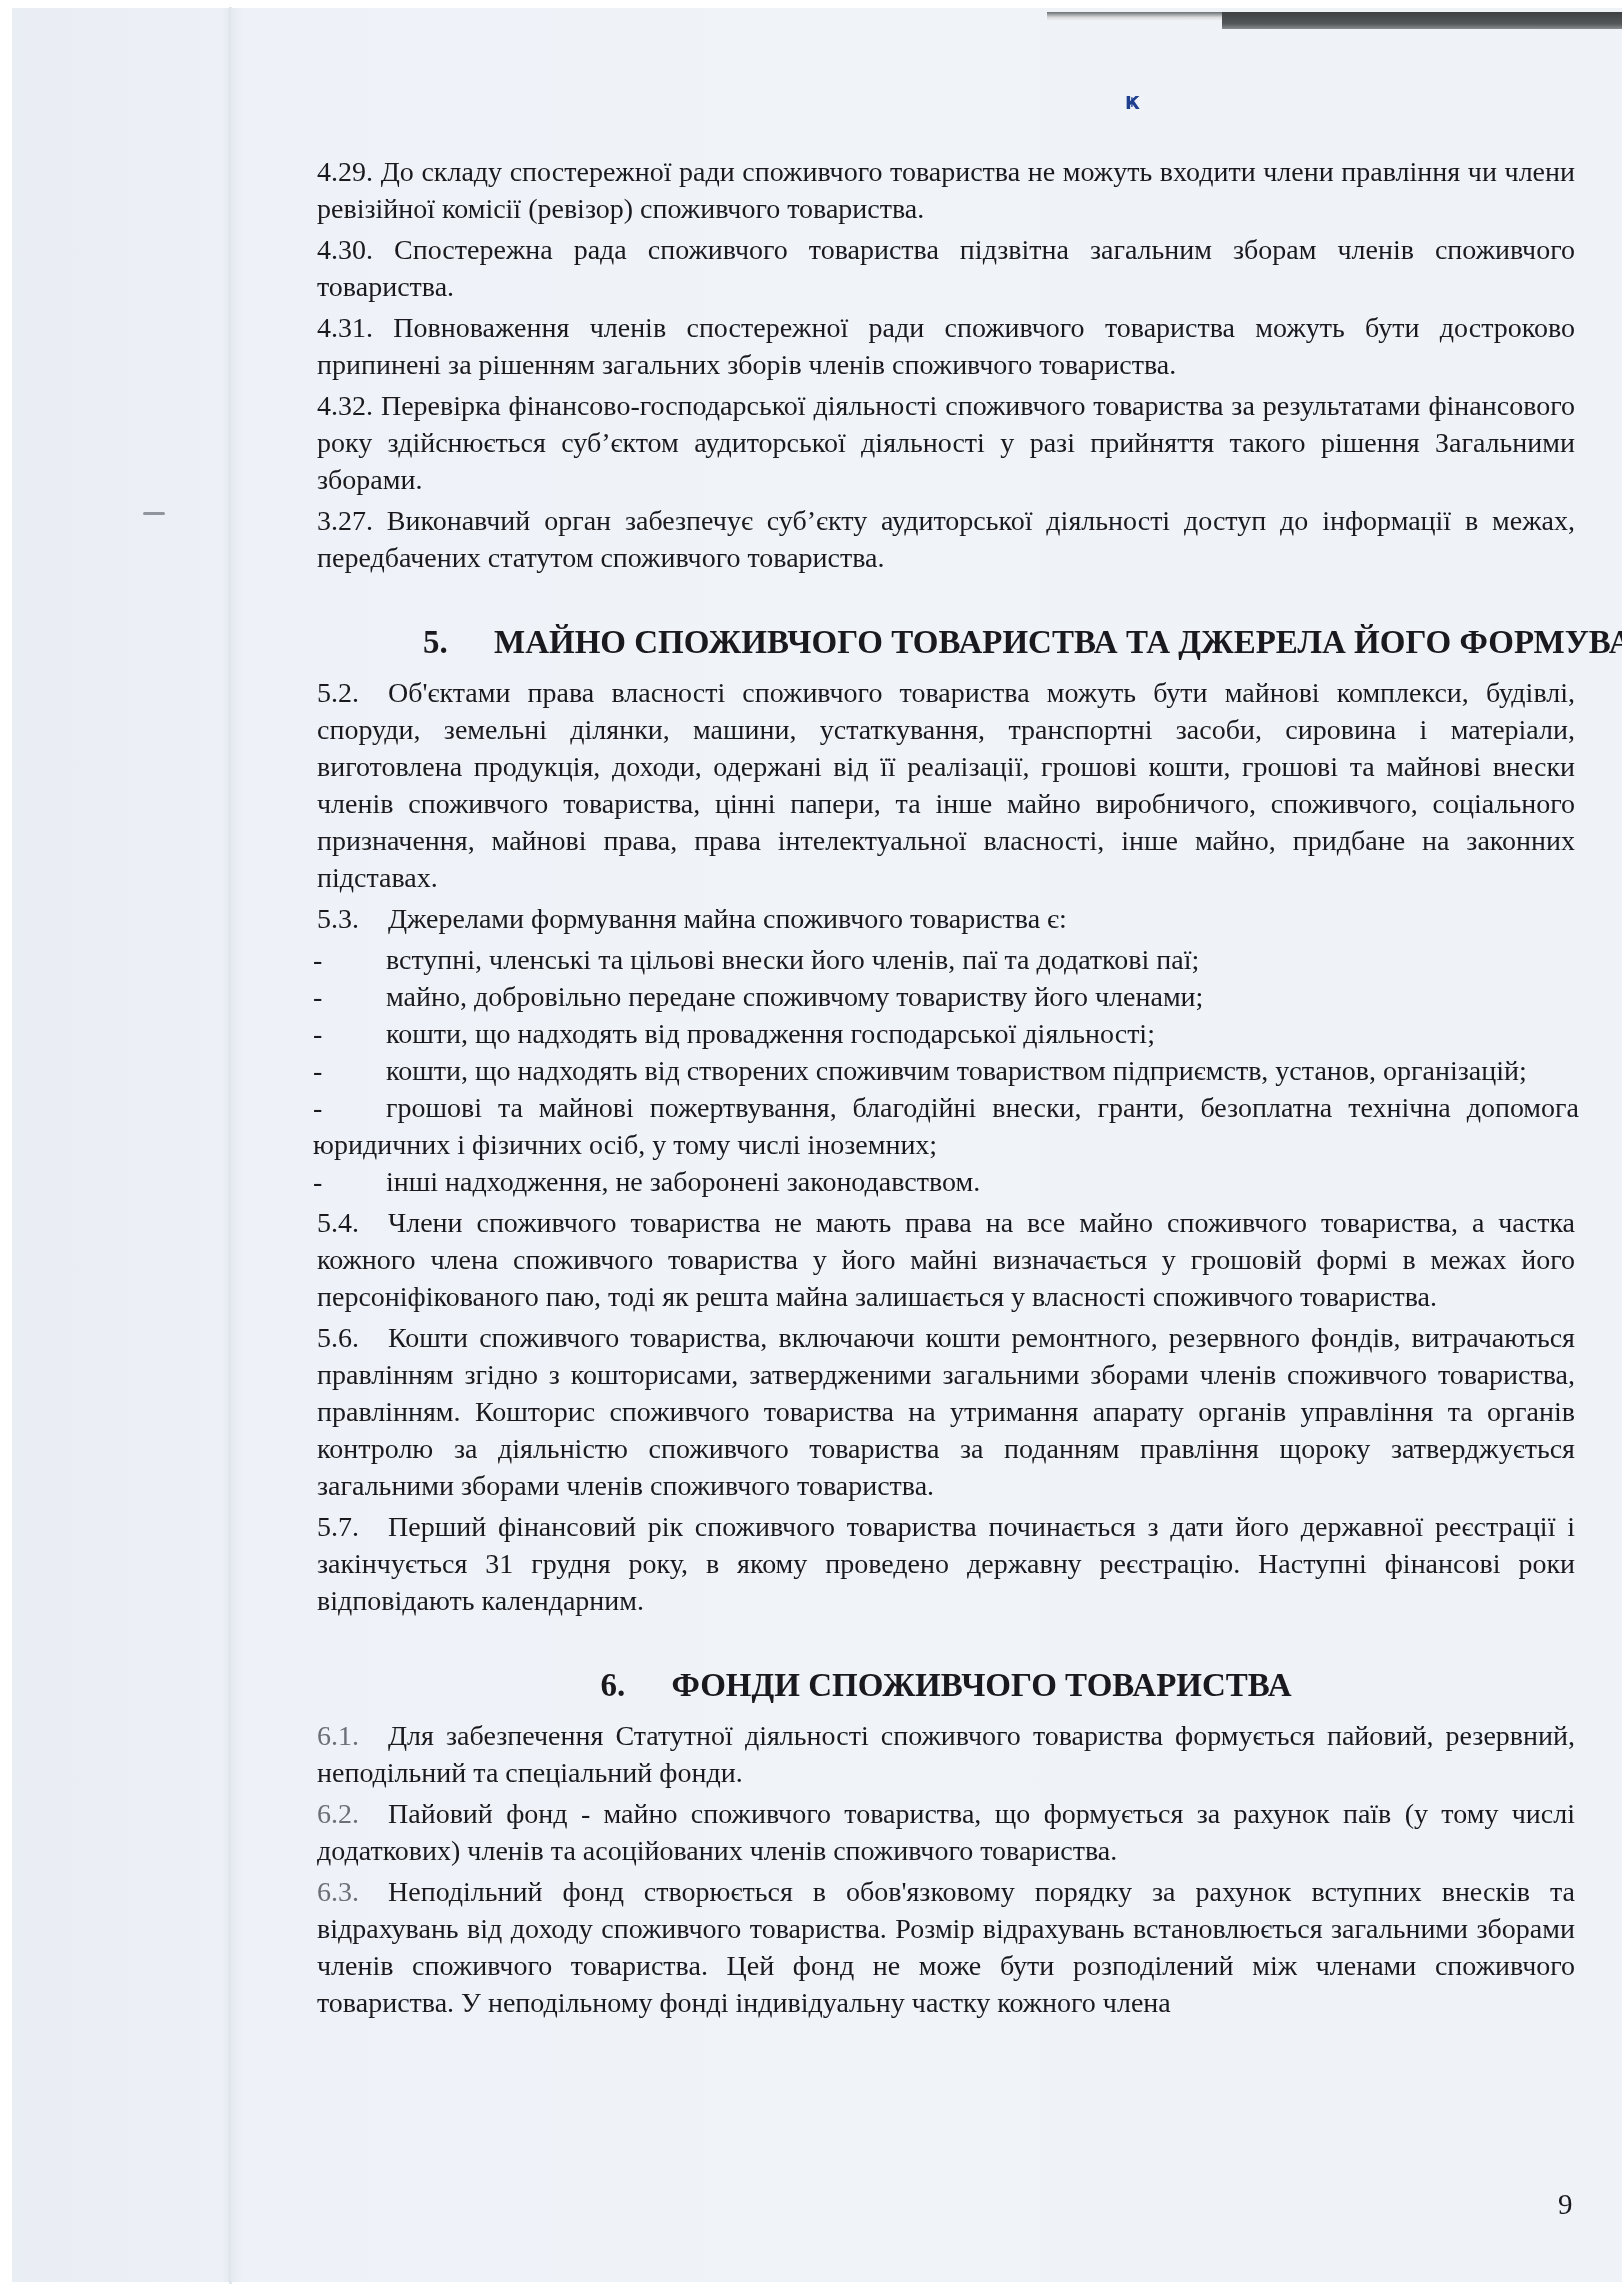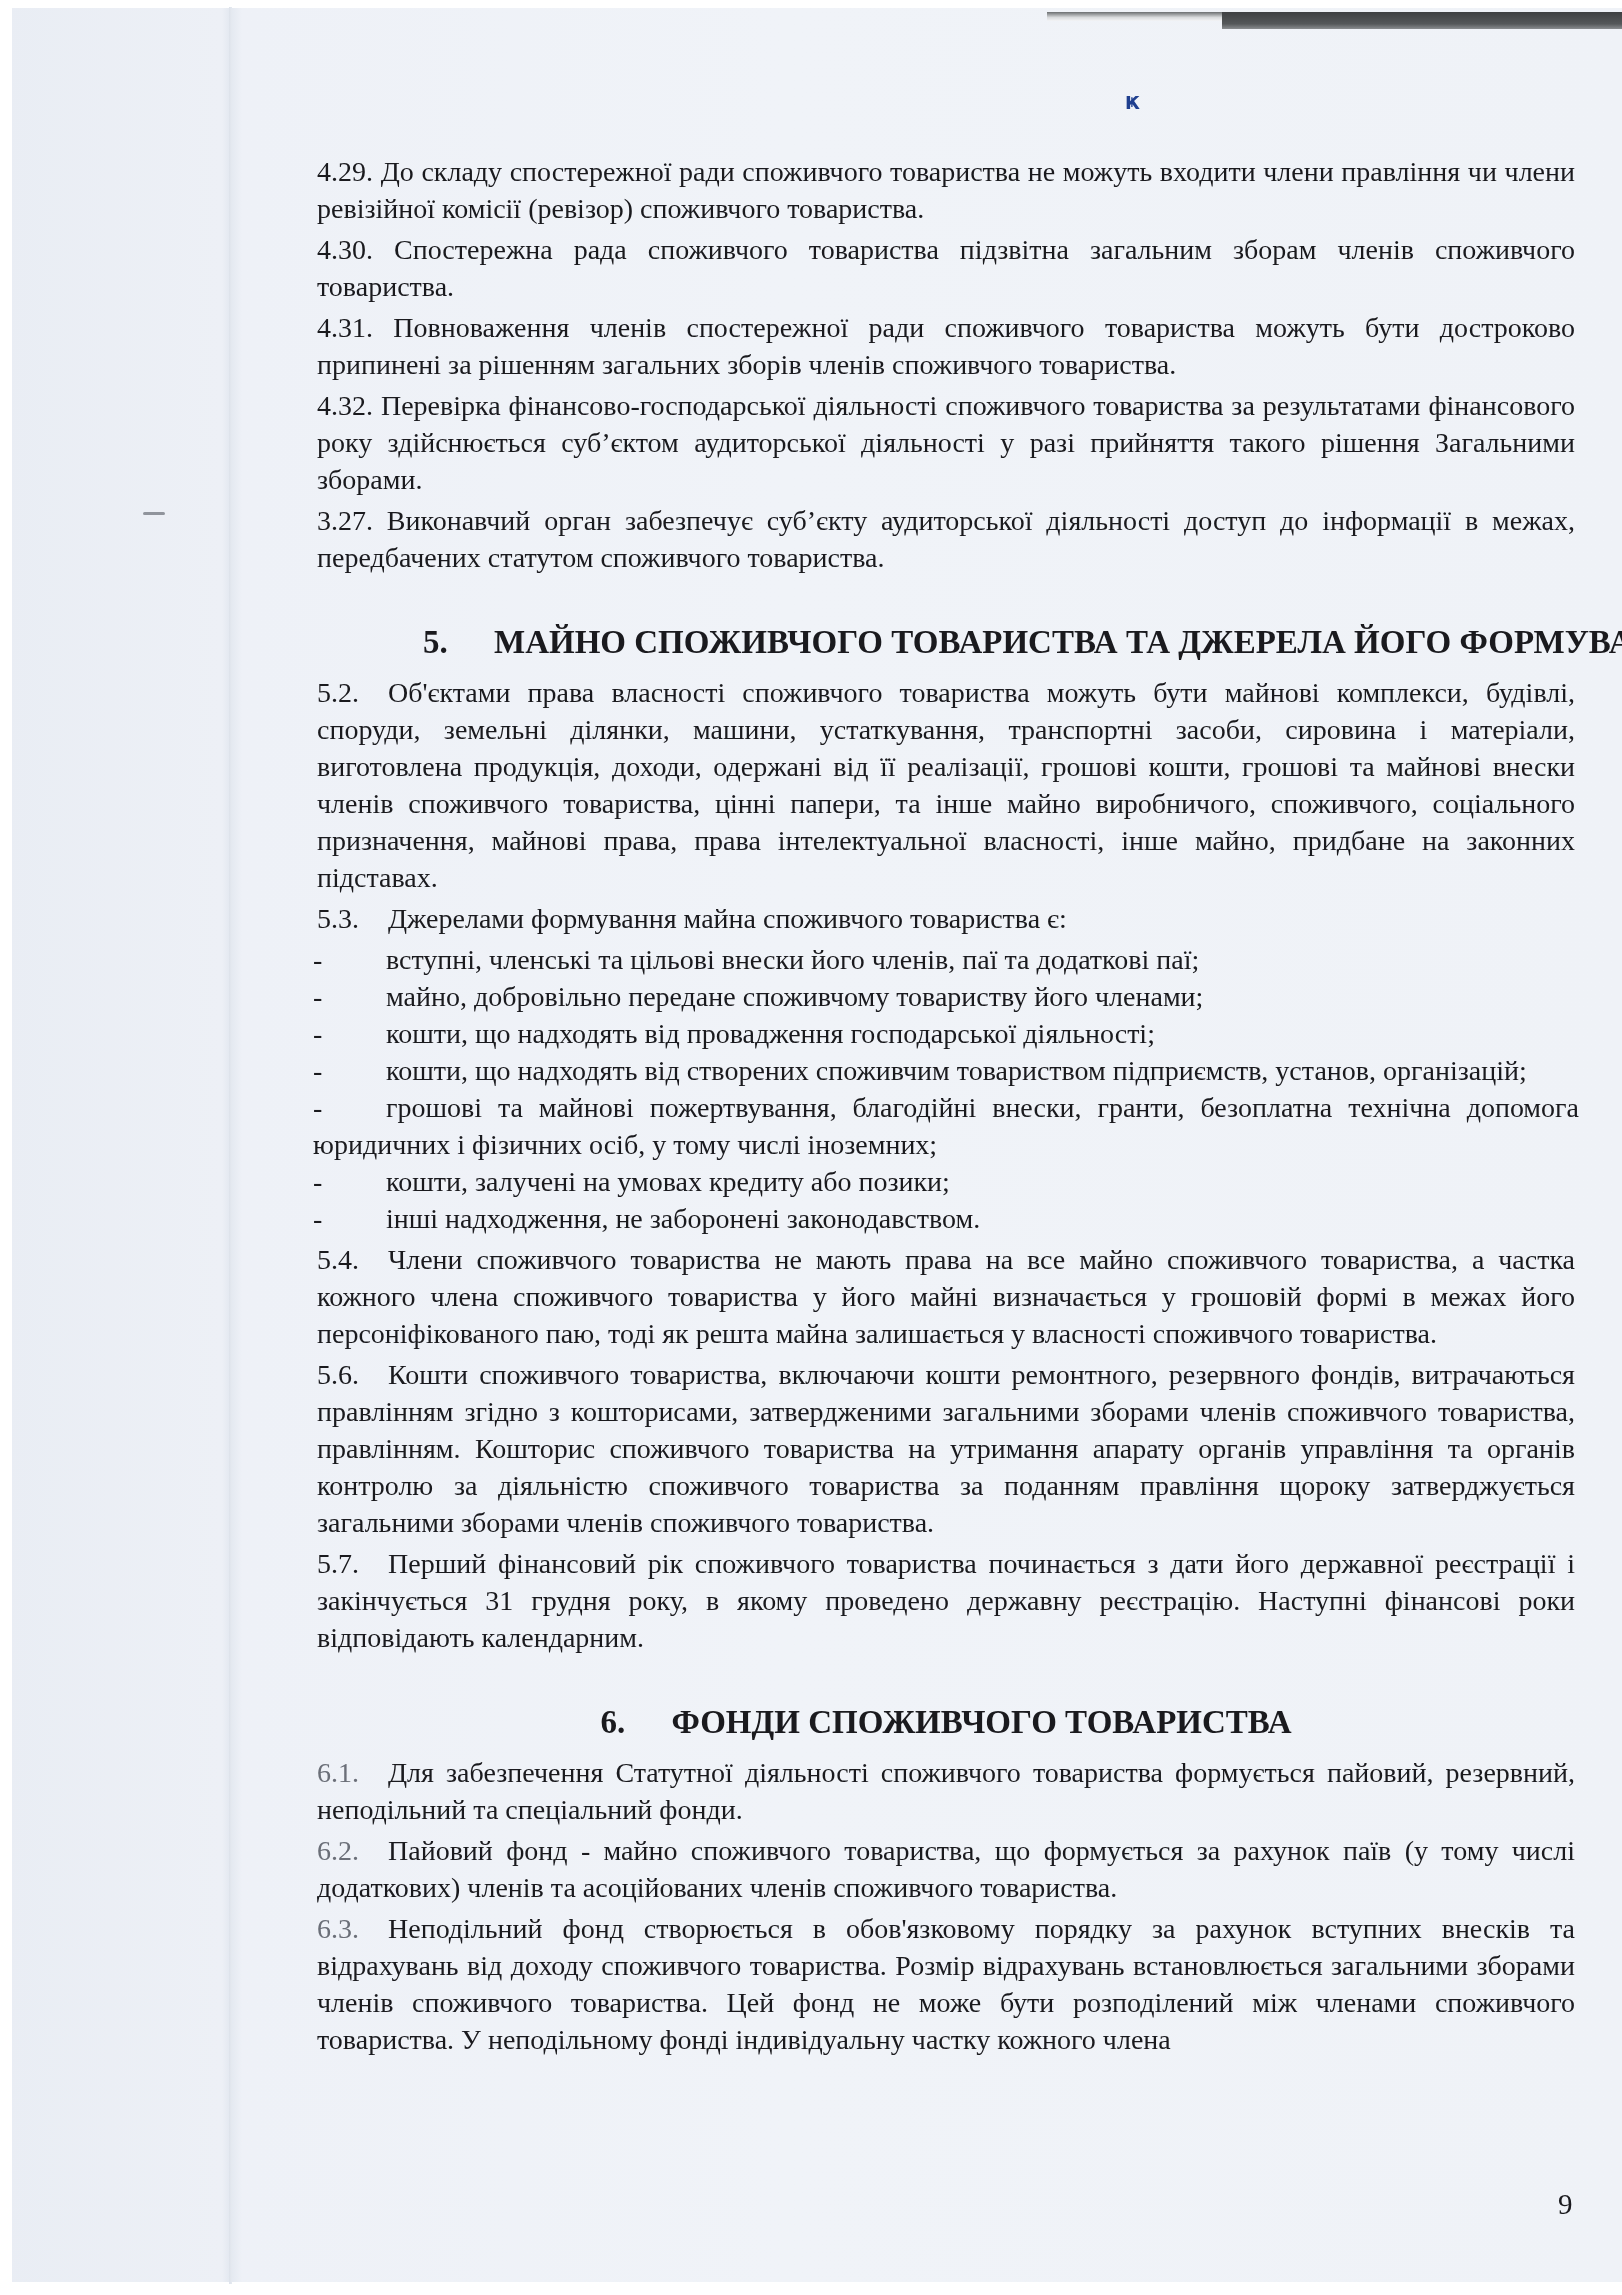--- a/index.html
+++ b/index.html
@@ -160,21 +160,20 @@
   <h2 class="heading heading-5"><span class="hnum">5.</span><span>МАЙНО СПОЖИВЧОГО ТОВАРИСТВА ТА ДЖЕРЕЛА ЙОГО ФОРМУВАННЯ</span></h2>
 
   <p class="p"><span class="num-wide">5.2.</span><span>Об'єктами права власності споживчого товариства можуть бути майнові комплекси, будівлі, споруди, земельні ділянки, машини, устаткування, транспортні засоби, сировина і матеріали, виготовлена продукція, доходи, одержані від її реалізації, грошові кошти, грошові та майнові внески членів споживчого товариства, цінні папери, та інше майно виробничого, споживчого, соціального призначення, майнові права, права інтелектуальної власності, інше майно, придбане на законних підставах.</span></p>
   <p class="p"><span class="num-wide">5.3.</span><span>Джерелами формування майна споживчого товариства є:</span></p>
 
   <div class="bullet"><span class="dash">-</span><span>вступні, членські та цільові внески його членів, паї та додаткові паї;</span></div>
   <div class="bullet"><span class="dash">-</span><span>майно, добровільно передане споживчому товариству його членами;</span></div>
   <div class="bullet"><span class="dash">-</span><span>кошти, що надходять від провадження господарської діяльності;</span></div>
   <div class="bullet"><span class="dash">-</span><span>кошти, що надходять від створених споживчим товариством підприємств, установ, організацій;</span></div>
   <div class="bullet"><span class="dash">-</span><span>грошові та майнові пожертвування, благодійні внески, гранти, безоплатна технічна допомога юридичних і фізичних осіб, у тому числі іноземних;</span></div>
-  <div class="bullet"><span class="dash">-</span><span>кошти, залучені на умовах кредиту або позики;</span></div>
   <div class="bullet"><span class="dash">-</span><span>інші надходження, не заборонені законодавством.</span></div>
 
   <p class="p"><span class="num-wide">5.4.</span><span>Члени споживчого товариства не мають права на все майно споживчого товариства, а частка кожного члена споживчого товариства у його майні визначається у грошовій формі в межах його персоніфікованого паю, тоді як решта майна залишається у власності споживчого товариства.</span></p>
   <p class="p"><span class="num-wide">5.6.</span><span>Кошти споживчого товариства, включаючи кошти ремонтного, резервного фондів, витрачаються правлінням згідно з кошторисами, затвердженими загальними зборами членів споживчого товариства, правлінням. Кошторис споживчого товариства на утримання апарату органів управління та органів контролю за діяльністю споживчого товариства за поданням правління щороку затверджується загальними зборами членів споживчого товариства.</span></p>
   <p class="p"><span class="num-wide">5.7.</span><span>Перший фінансовий рік споживчого товариства починається з дати його державної реєстрації і закінчується 31 грудня року, в якому проведено державну реєстрацію. Наступні фінансові роки відповідають календарним.</span></p>
 
   <div class="gap-lg"></div>
 
   <h2 class="heading heading-6"><span class="hnum">6.</span><span>ФОНДИ СПОЖИВЧОГО ТОВАРИСТВА</span></h2>
 

